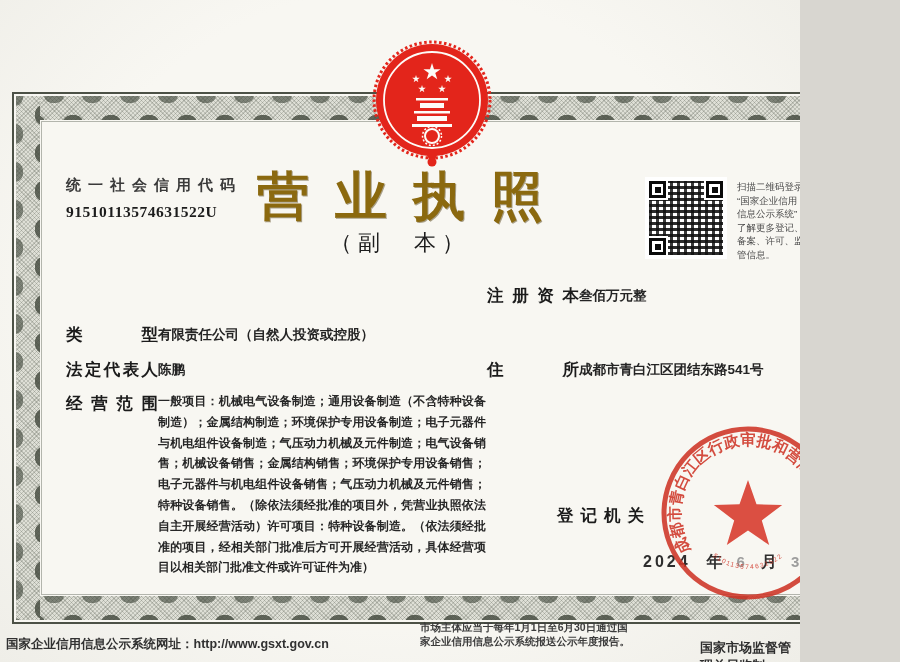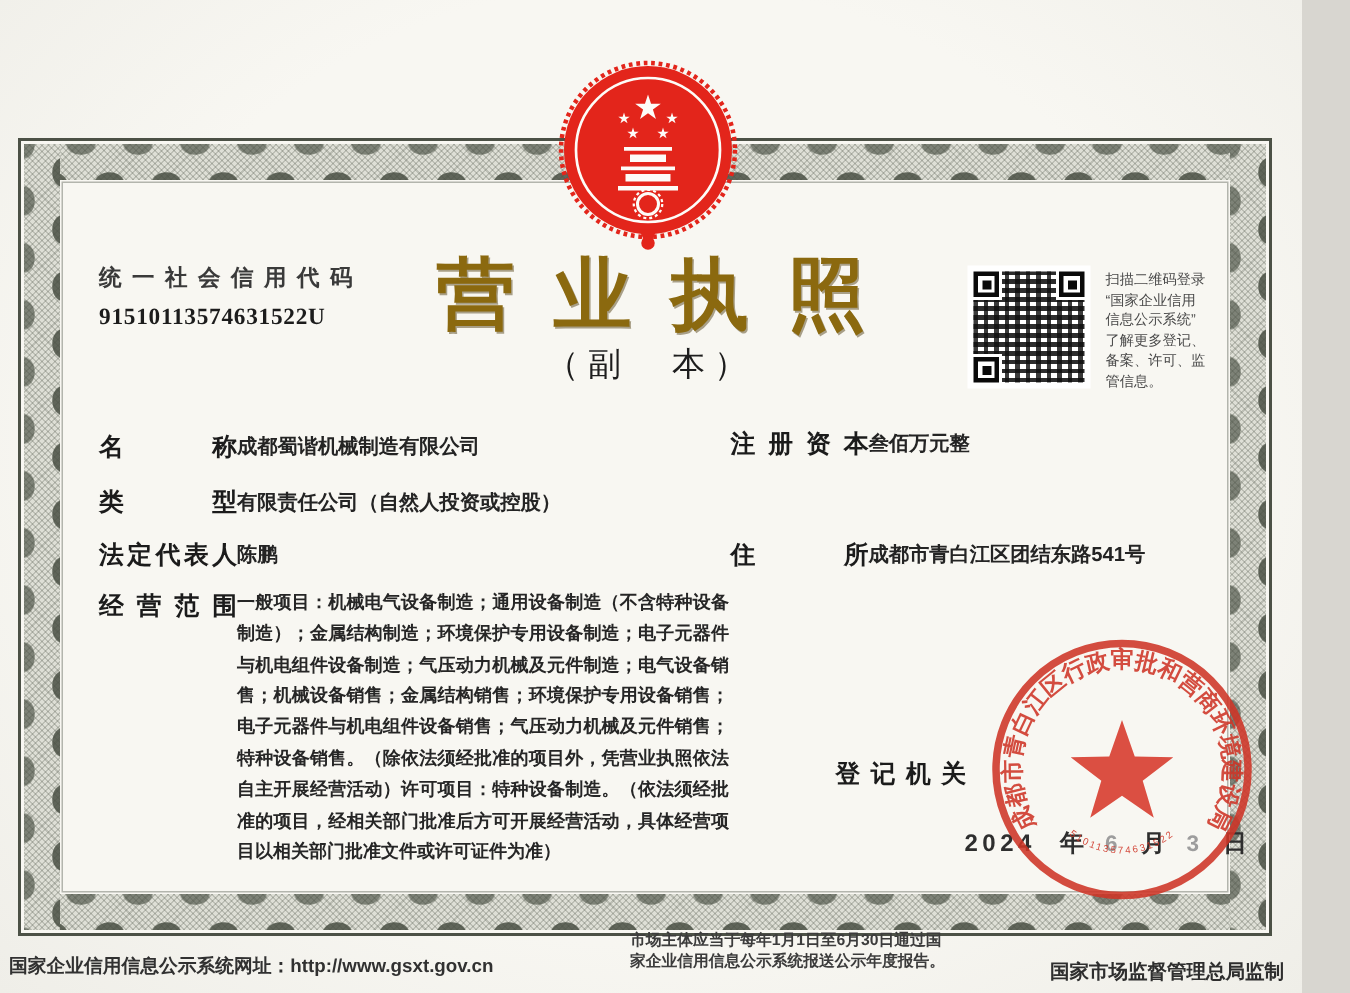--- a/index.html
+++ b/index.html
@@ -1,18 +1,18 @@
 <!DOCTYPE html>
 <html><head>
 <meta charset="utf-8">
 <style>
   * { margin:0; padding:0; box-sizing:border-box; }
   body { font-family:"Liberation Sans","DejaVu Sans",sans-serif; background:#d8d6d0; }
   .page {
-    position:relative; width:868px; height:662px; overflow:hidden;
+    position:relative; width:800px; height:662px; overflow:hidden;
     background:radial-gradient(ellipse at 50% 45%, #f8f7f2 60%, #efeee8 100%);
   }
   
   .frame {
     position:absolute; left:12px; top:92px; width:836px; height:532px;
     border:2px solid #4c5146; background:#f8f7f2;
   }
   .band { position:absolute; background-color:#dedfd6; }
   .band.h {
     background-image:
@@ -148,24 +148,20 @@
   </div>
   <div class="qr-caption">
     <div>扫描二维码登录</div>
     <div>“国家企业信用</div>
     <div>信息公示系统”</div>
     <div>了解更多登记、</div>
     <div>备案、许可、监</div>
     <div>管信息。</div>
   </div>
 
-  <div class="field-row" style="left:66px; top:287px;">
-    <span class="f-label">名称</span>
-    <span class="f-value">成都蜀谐机械制造有限公司</span>
-  </div>
   <div class="field-row" style="left:66px; top:359px;">
     <span class="f-label">法定代表人</span>
     <span class="f-value">陈鹏</span>
   </div>
   <div class="field-row" style="left:66px; top:324px;">
     <span class="f-label">类型</span>
     <span class="f-value">有限责任公司（自然人投资或控股）</span>
   </div>
   <div class="field-row" style="left:66px; top:393px;">
     <span class="f-label">经营范围</span>

